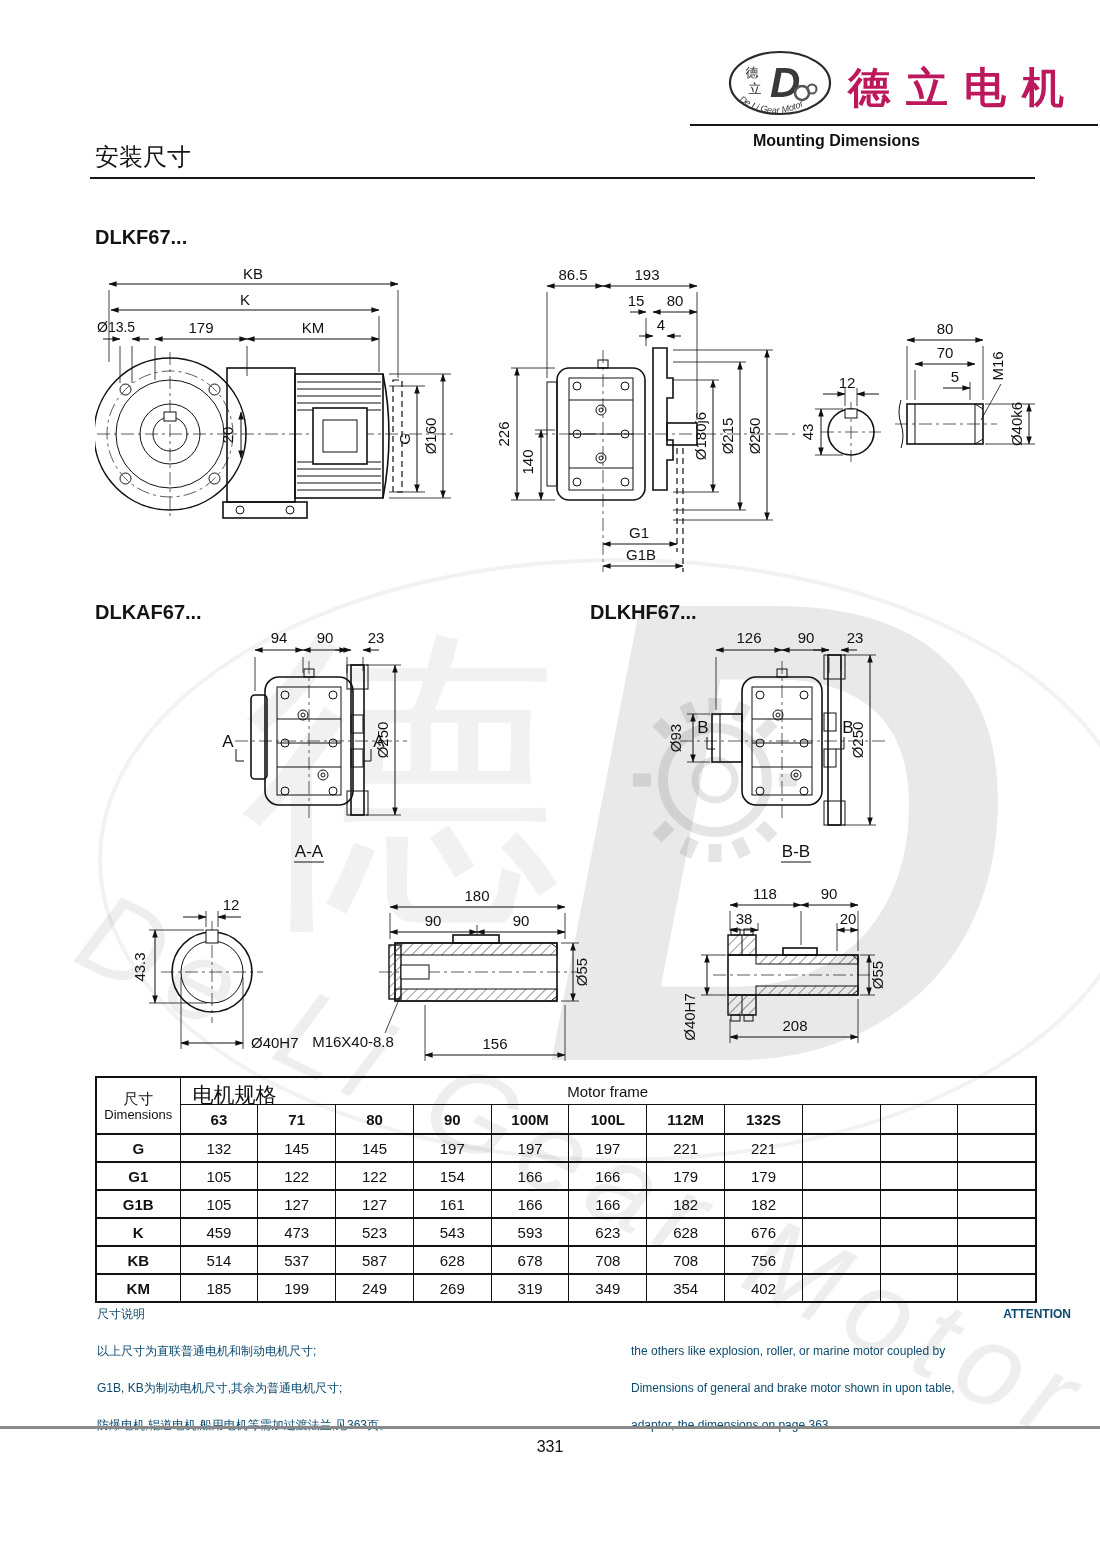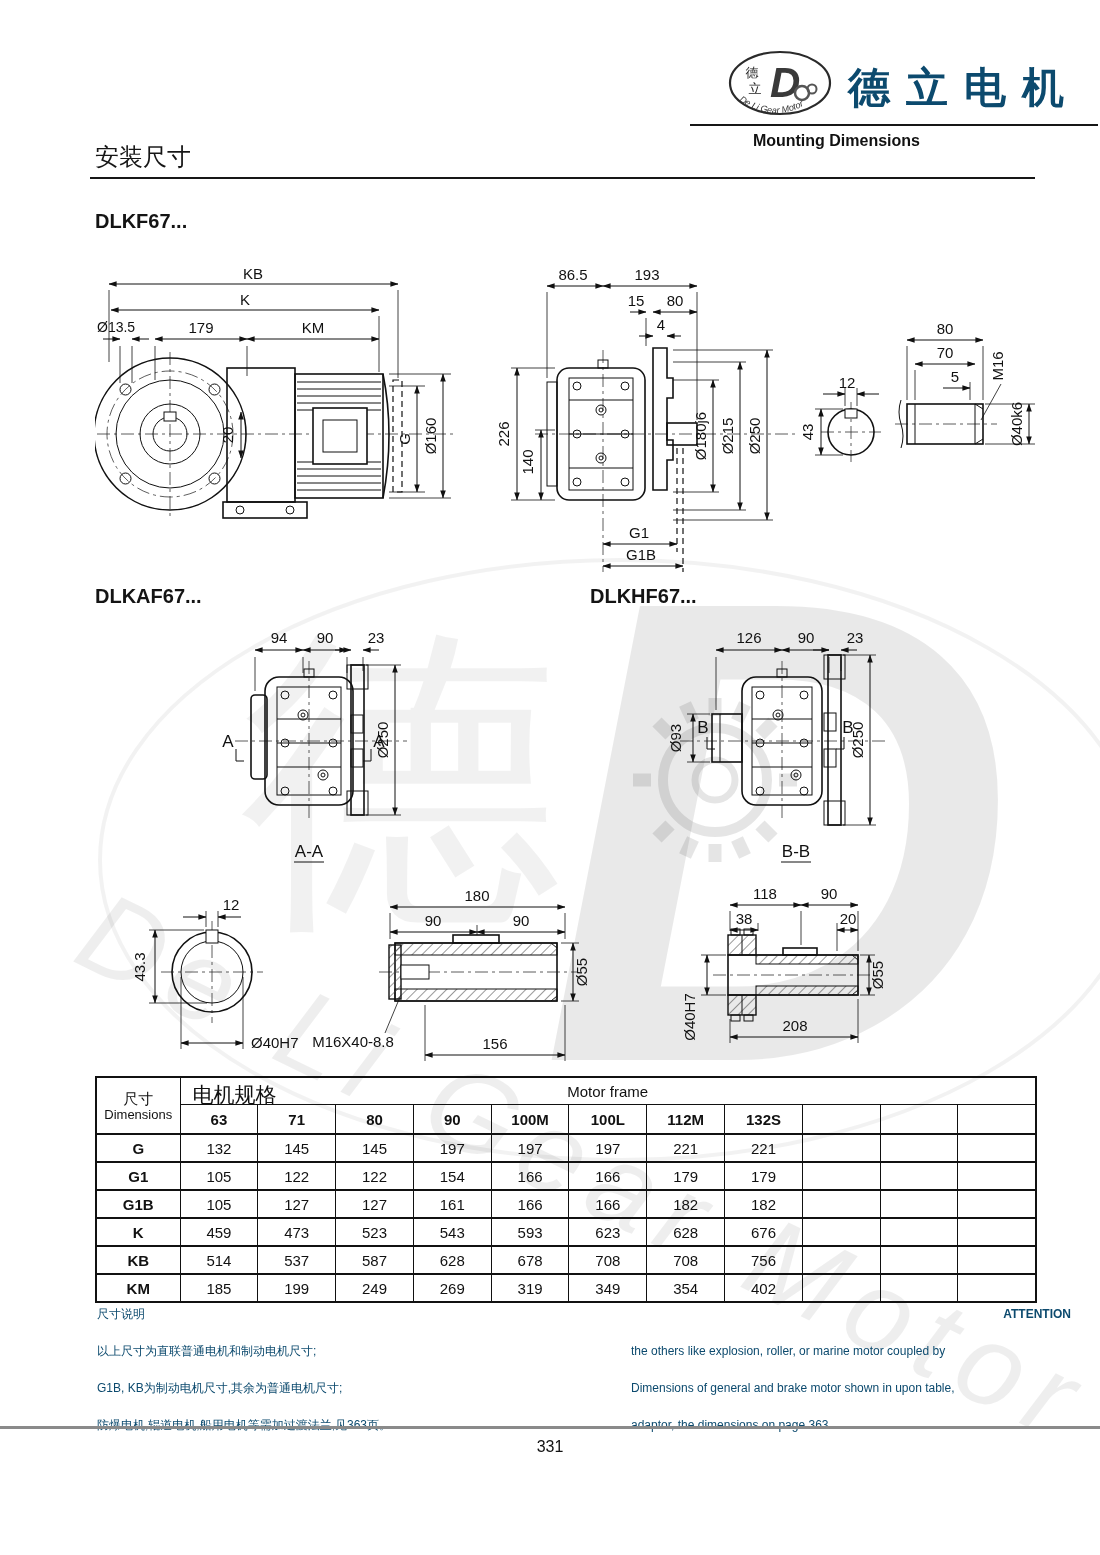--- a/index.html
+++ b/index.html
@@ -1,25 +1,25 @@
 <!DOCTYPE html>
 <html><head>
 <meta charset="utf-8">
 <style>
   html,body{margin:0;padding:0;background:#fff;}
   body{width:1100px;height:1555px;position:relative;overflow:hidden;
        font-family:"Liberation Sans","DejaVu Sans",sans-serif;color:#111;}
   .abs{position:absolute;}
   
   .brand-cn{left:848px;top:60px;font-size:42px;font-weight:bold;letter-spacing:16px;
-            font-family:"DejaVu Serif","Liberation Serif",serif;color:#0c4a6e;}
+            font-family:"DejaVu Serif","Liberation Serif",serif;color:#be185d;}
   .rule{background:#161616;}
   .title-cn{left:95px;top:141px;font-size:24px;color:#161616;}
   .title-en{left:500px;top:132px;width:420px;text-align:right;font-size:16px;font-weight:bold;}
-  .model{font-size:20px;font-weight:bold;color:#141414;}
+  .model{font-size:20px;font-weight:bold;color:#141414;margin-top:16px;}
   
   svg text{font-family:"Liberation Sans","DejaVu Sans",sans-serif;}
   .dt{font-size:15px;fill:#111;}
   .dts{font-size:14px;fill:#111;}
   .sec{font-size:17px;fill:#111;}
   .ol{fill:none;stroke:#111;stroke-width:1.6;}
   .o2{fill:none;stroke:#111;stroke-width:1;}
   .dim{stroke:#111;stroke-width:1;fill:none;}
   .ext{stroke:#111;stroke-width:0.8;fill:none;}
   .cl{stroke:#333;stroke-width:0.8;fill:none;stroke-dasharray:13 4 3 4;}

